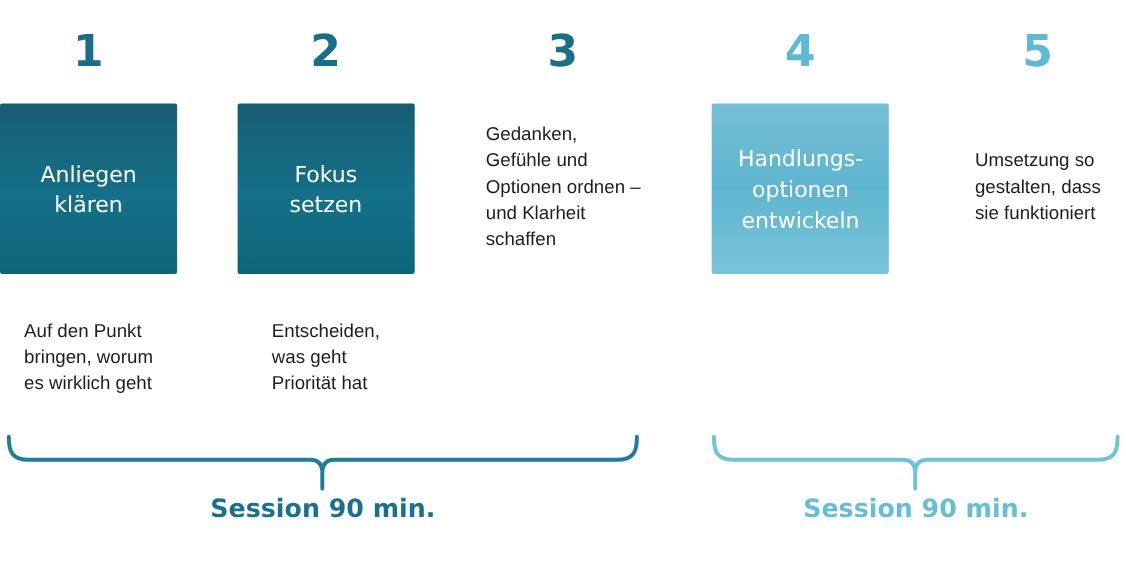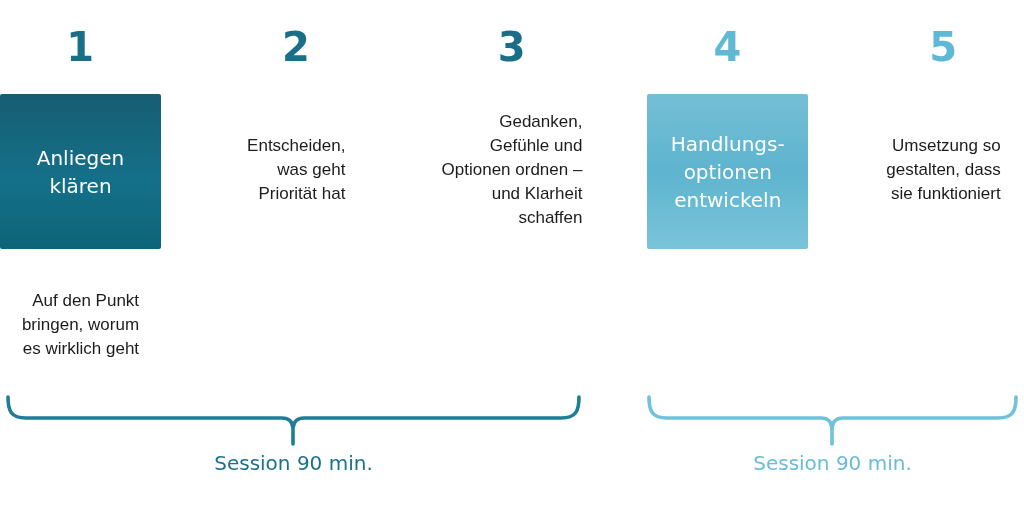--- a/index.html
+++ b/index.html
@@ -54,39 +54,39 @@
     white-space:pre-line;
     font-family:"DejaVu Sans","Liberation Sans",sans-serif;
   }
   .step-desc{
     margin-top:14px;
     height:124px;
     width:200px;
     display:flex;
     align-items:center;
     justify-content:center;
-    text-align:right;
+    text-align:left;
     color:#1c1c1c;
     font-family:"Liberation Sans","DejaVu Sans",sans-serif;
     font-size:17px;
     line-height:24px;
     white-space:pre-line;
   }
   .session{
     position:absolute;
     top:394px;
     display:flex;
     flex-direction:column;
     align-items:center;
   }
   .session svg{display:block;}
   .session-label{
     margin-top:0px;
-    font-size:20px;
-    font-weight:400;
+    font-size:23px;
+    font-weight:700;
     line-height:26px;
     white-space:nowrap;
     text-align:center;
   }
   .session--dark .session-label{color:var(--teal-dark-text,#19718e);}
   .session--light .session-label{color:var(--blue-light-text,#66bdd8);}
 </style>
 </head>
 <body>
 
@@ -100,20 +100,24 @@
         <div class="step-box-label">Anliegen
 klären</div>
       </div>
       <div class="step-desc">Auf den Punkt
 bringen, worum
 es wirklich geht</div>
     </div>
 
     <div class="step-col step-col--dark">
       <div class="step-number">2</div>
+      <div class="step-box">
+        <div class="step-box-label">Fokus
+setzen</div>
+      </div>
       <div class="step-desc">Entscheiden,
 was geht
 Priorität hat</div>
     </div>
 
     <div class="step-col step-col--dark">
       <div class="step-number">3</div>
       <div class="step-desc">Gedanken,
 Gefühle und
 Optionen ordnen –

